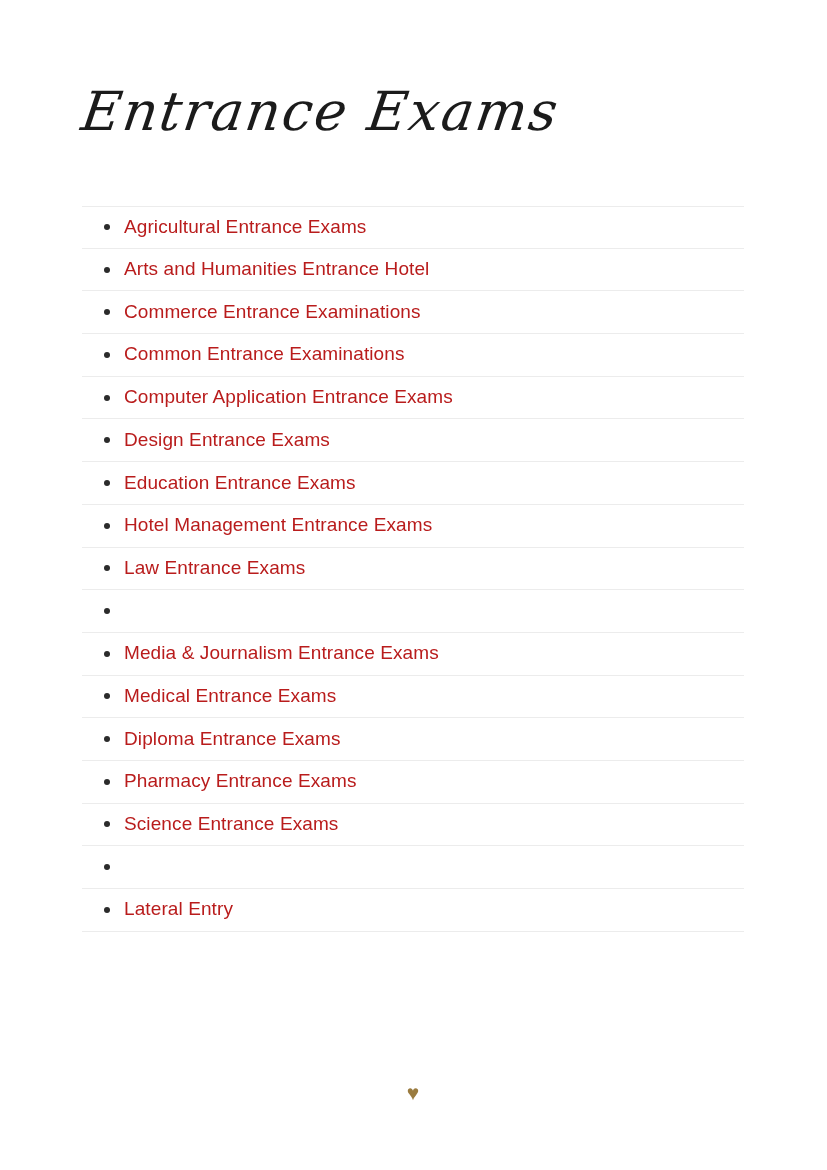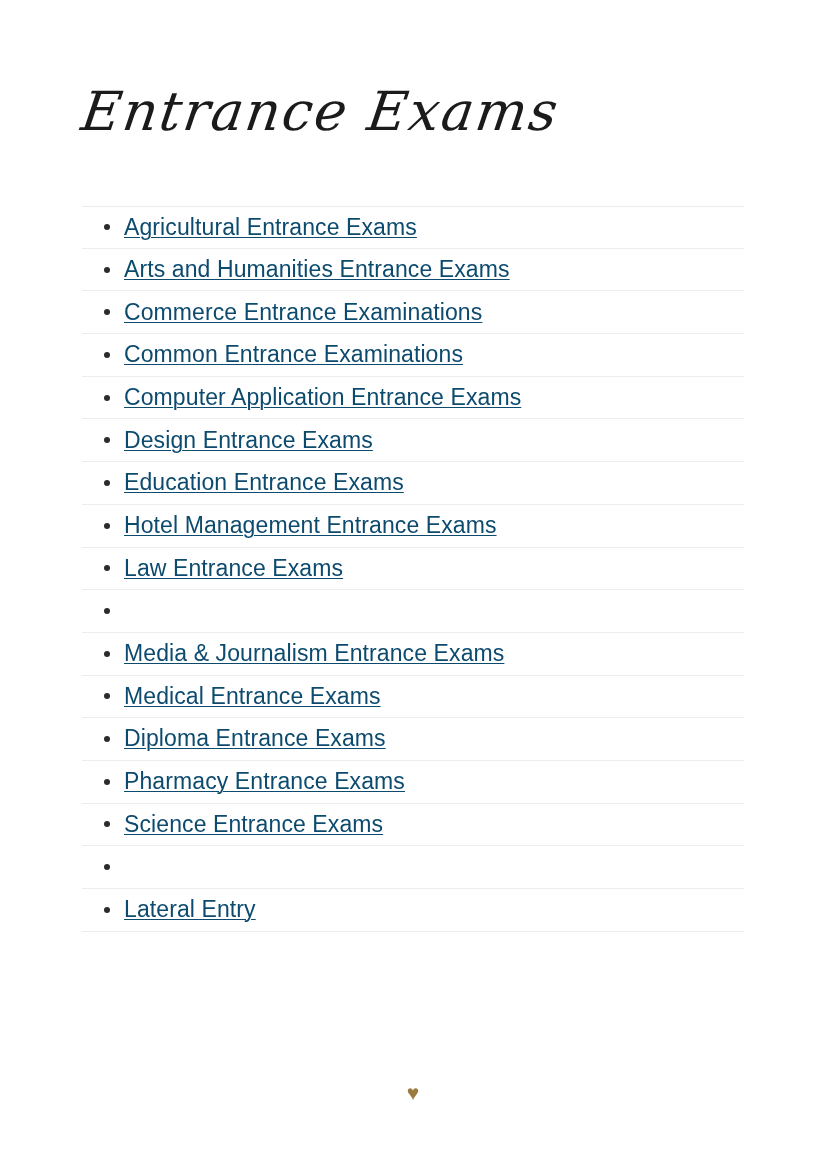--- a/index.html
+++ b/index.html
@@ -60,24 +60,23 @@
     position: absolute;
     left: 22px;
     top: 50%;
     width: 6px;
     height: 6px;
     margin-top: -3px;
     background: #2b2b2b;
     border-radius: 50%;
   }
   .exam-link {
-    font-size: 23px;
+    font-size: 19px;
     line-height: 1.1;
-    color: #0c4a6e;
-    text-decoration: underline;
+    color: #b91c1c;
     text-underline-offset: 2px;
     text-decoration-thickness: 1px;
     letter-spacing: 0.1px;
     cursor: pointer;
   }
   .footer {
     position: absolute;
     left: 82px;
     top: 1044px;
     width: 662px;
@@ -102,21 +101,21 @@
     <ul class="exam-list">
 
       <li>
         <span class="bullet"></span>
         <a class="exam-link">Agricultural Entrance Exams</a>
       </li>
 
 
       <li>
         <span class="bullet"></span>
-        <a class="exam-link">Arts and Humanities Entrance Exams</a>
+        <a class="exam-link">Arts and Humanities Entrance Hotel</a>
       </li>
 
       <li>
         <span class="bullet"></span>
         <a class="exam-link">Commerce Entrance Examinations</a>
       </li>
 
       <li>
         <span class="bullet"></span>
         <a class="exam-link">Common Entrance Examinations</a>

